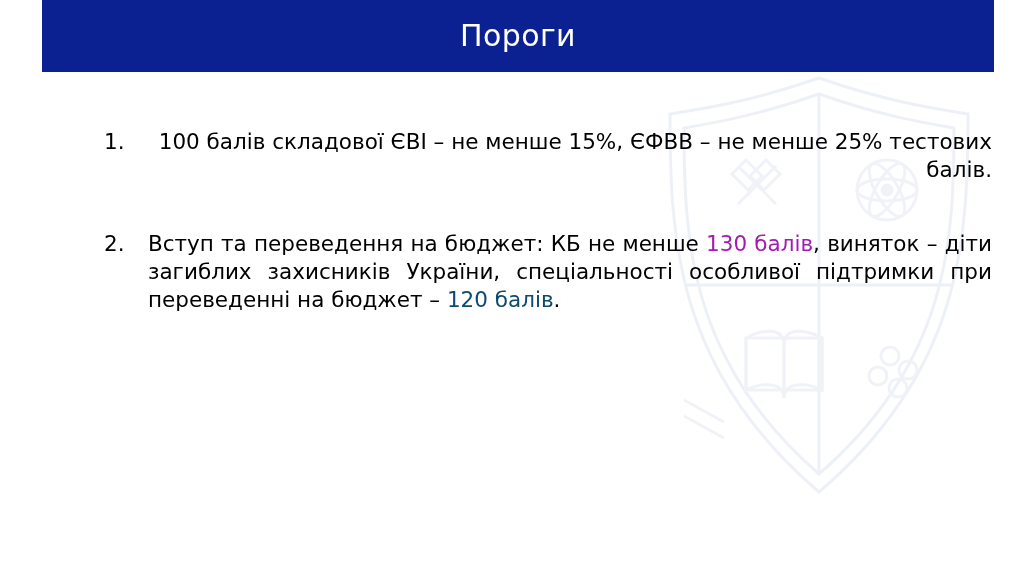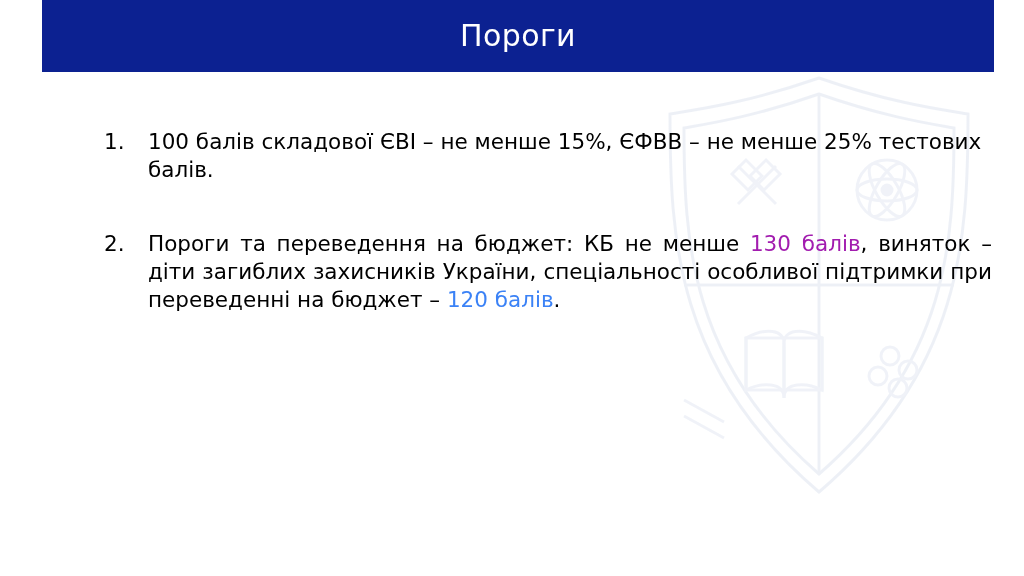--- a/index.html
+++ b/index.html
@@ -72,27 +72,27 @@
     flex: 0 0 44px;
     text-align: left;
     color: #000000;
   }
   .item-body {
     flex: 1 1 auto;
     text-align: justify;
     text-justify: inter-word;
   }
   .item-body.no-justify {
-    text-align: left;
+    text-align: right;
   }
   .blue-val {
     color: #a21caf;
   }
   .red-val {
-    color: #3b82f6;
+    color: #0c4a6e;
   }
 </style>
 </head>
 <body>
 
 <div class="slide">
 
   <div class="watermark">
     <svg viewBox="0 0 330 430" width="330" height="430" xmlns="http://www.w3.org/2000/svg">
       <g fill="none" stroke="#dde3ef" stroke-width="3">
@@ -131,18 +131,18 @@
     <div class="list-item">
       <div class="marker">1.</div>
       <div class="item-body no-justify">
         <span>100 балів складової ЄВІ – не менше 15%, ЄФВВ – не менше 25% тестових балів.</span>
       </div>
     </div>
 
     <div class="list-item">
       <div class="marker">2.</div>
       <div class="item-body">
-        <span>Пороги та переведення на бюджет: КБ не менше </span><span class="blue-val">130 балів</span><span>, виняток – діти загиблих захисників України, спеціальності особливої підтримки при переведенні на бюджет – </span><span class="red-val">120 балів</span><span>.</span>
+        <span>Вступ та переведення на бюджет: КБ не менше </span><span class="blue-val">130 балів</span><span>, виняток – діти загиблих захисників України, спеціальності особливої підтримки при переведенні на бюджет – </span><span class="red-val">120 балів</span><span>.</span>
       </div>
     </div>
 
   </div>
 </div>
 
 </body></html>

